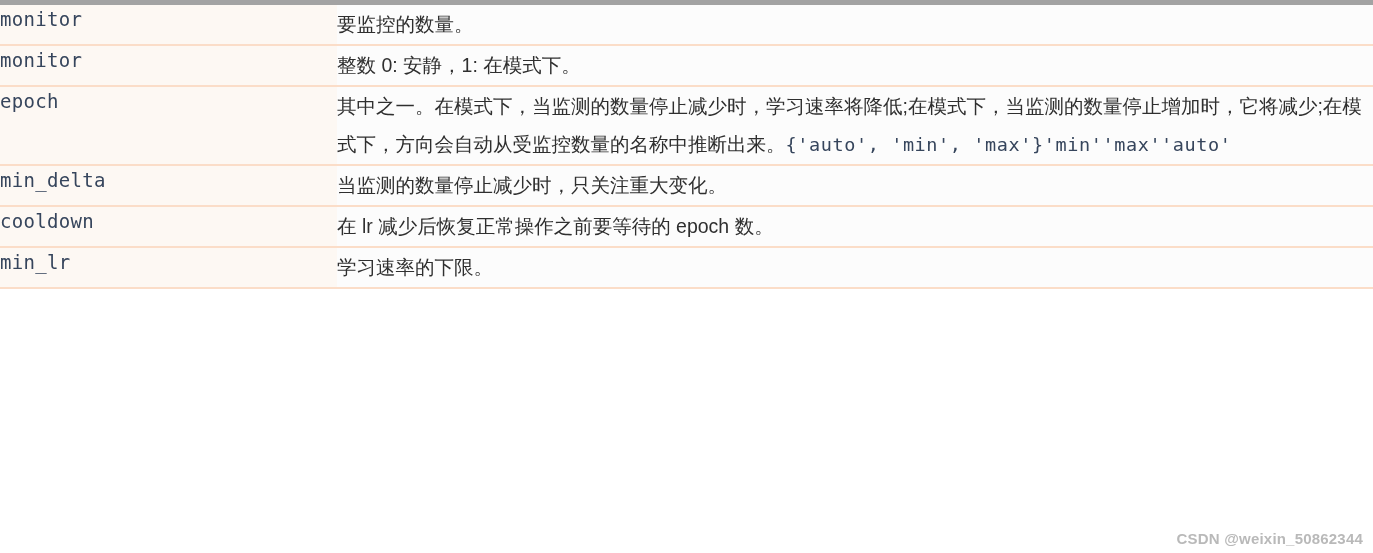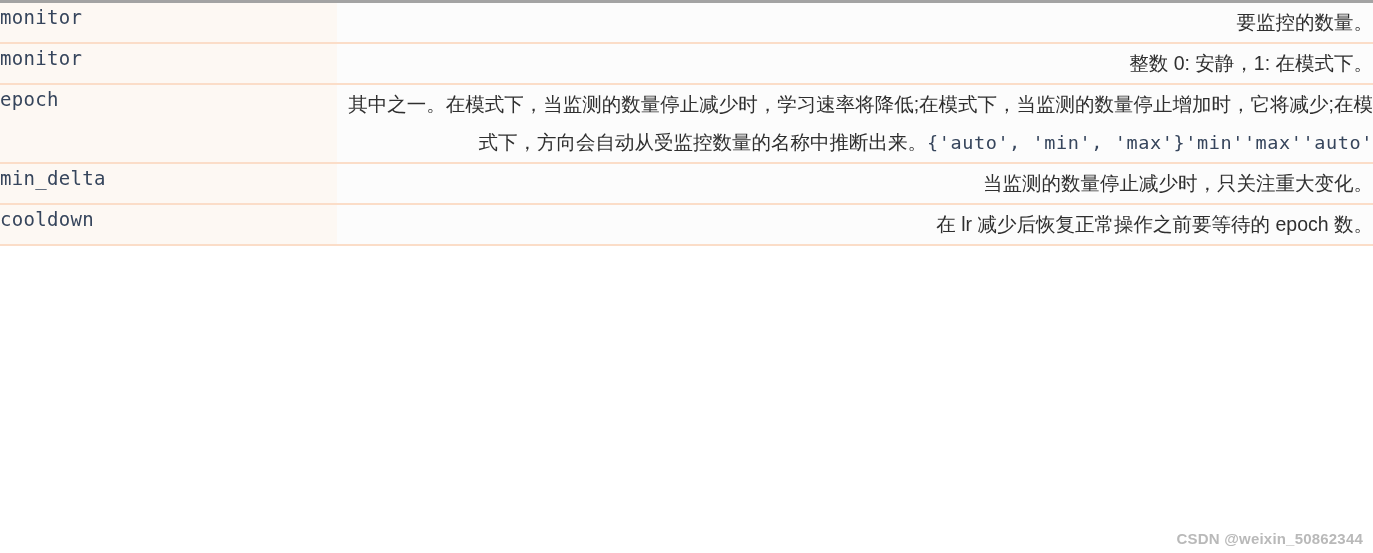--- a/index.html
+++ b/index.html
@@ -12,21 +12,21 @@
     height: 553px;
     font-family: "Liberation Sans", "DejaVu Sans", sans-serif;
     overflow: hidden;
     position: relative;
   }
 
   #doc-table {
     width: 1373px;
     border-collapse: collapse;
     table-layout: fixed;
-    border-top: 3px solid #a3a3a3;
+    border-top: 5px solid #a3a3a3;
     border-bottom: 2px solid #fbddc8;
     border-radius: 17px;
   }
 
   #doc-table col.c-param { width: 337px; }
   #doc-table col.c-desc  { width: 1036px; }
 
   #doc-table tr.param-row > td {
     border-bottom: 2px solid #fbddc8;
     vertical-align: top;
@@ -50,21 +50,20 @@
   td.desc-cell {
     background: #fcfcfc;
     padding: 13px 14px 14px 14px;
     font-size: 19.5px;
     line-height: 38px;
     color: #2f2f2f;
   }
 
   .desc-text {
     display: block;
-    text-align: right;
   }
 
   code.inline-code {
     font-family: "DejaVu Sans Mono", "Liberation Mono", monospace;
     font-size: 18.5px;
     color: #36455c;
     letter-spacing: 0.6px;
     background: transparent;
     padding: 0;
   }
@@ -131,17 +130,25 @@
 
     <tr class="param-row">
       <td class="param-cell">
         <span>cooldown</span>
       </td>
       <td class="desc-cell">
         <span class="desc-text"><span>在 lr 减少后恢复正常操作之前要等待的 epoch 数。</span><code class="inline-code"></code></span>
       </td>
     </tr>
 
+    <tr class="param-row">
+      <td class="param-cell">
+        <span>min_lr</span>
+      </td>
+      <td class="desc-cell">
+        <span class="desc-text"><span>学习速率的下限。</span><code class="inline-code"></code></span>
+      </td>
+    </tr>
 
   </tbody>
 </table>
 
 <div id="watermark">CSDN @weixin_50862344</div>
 
 </body></html>

